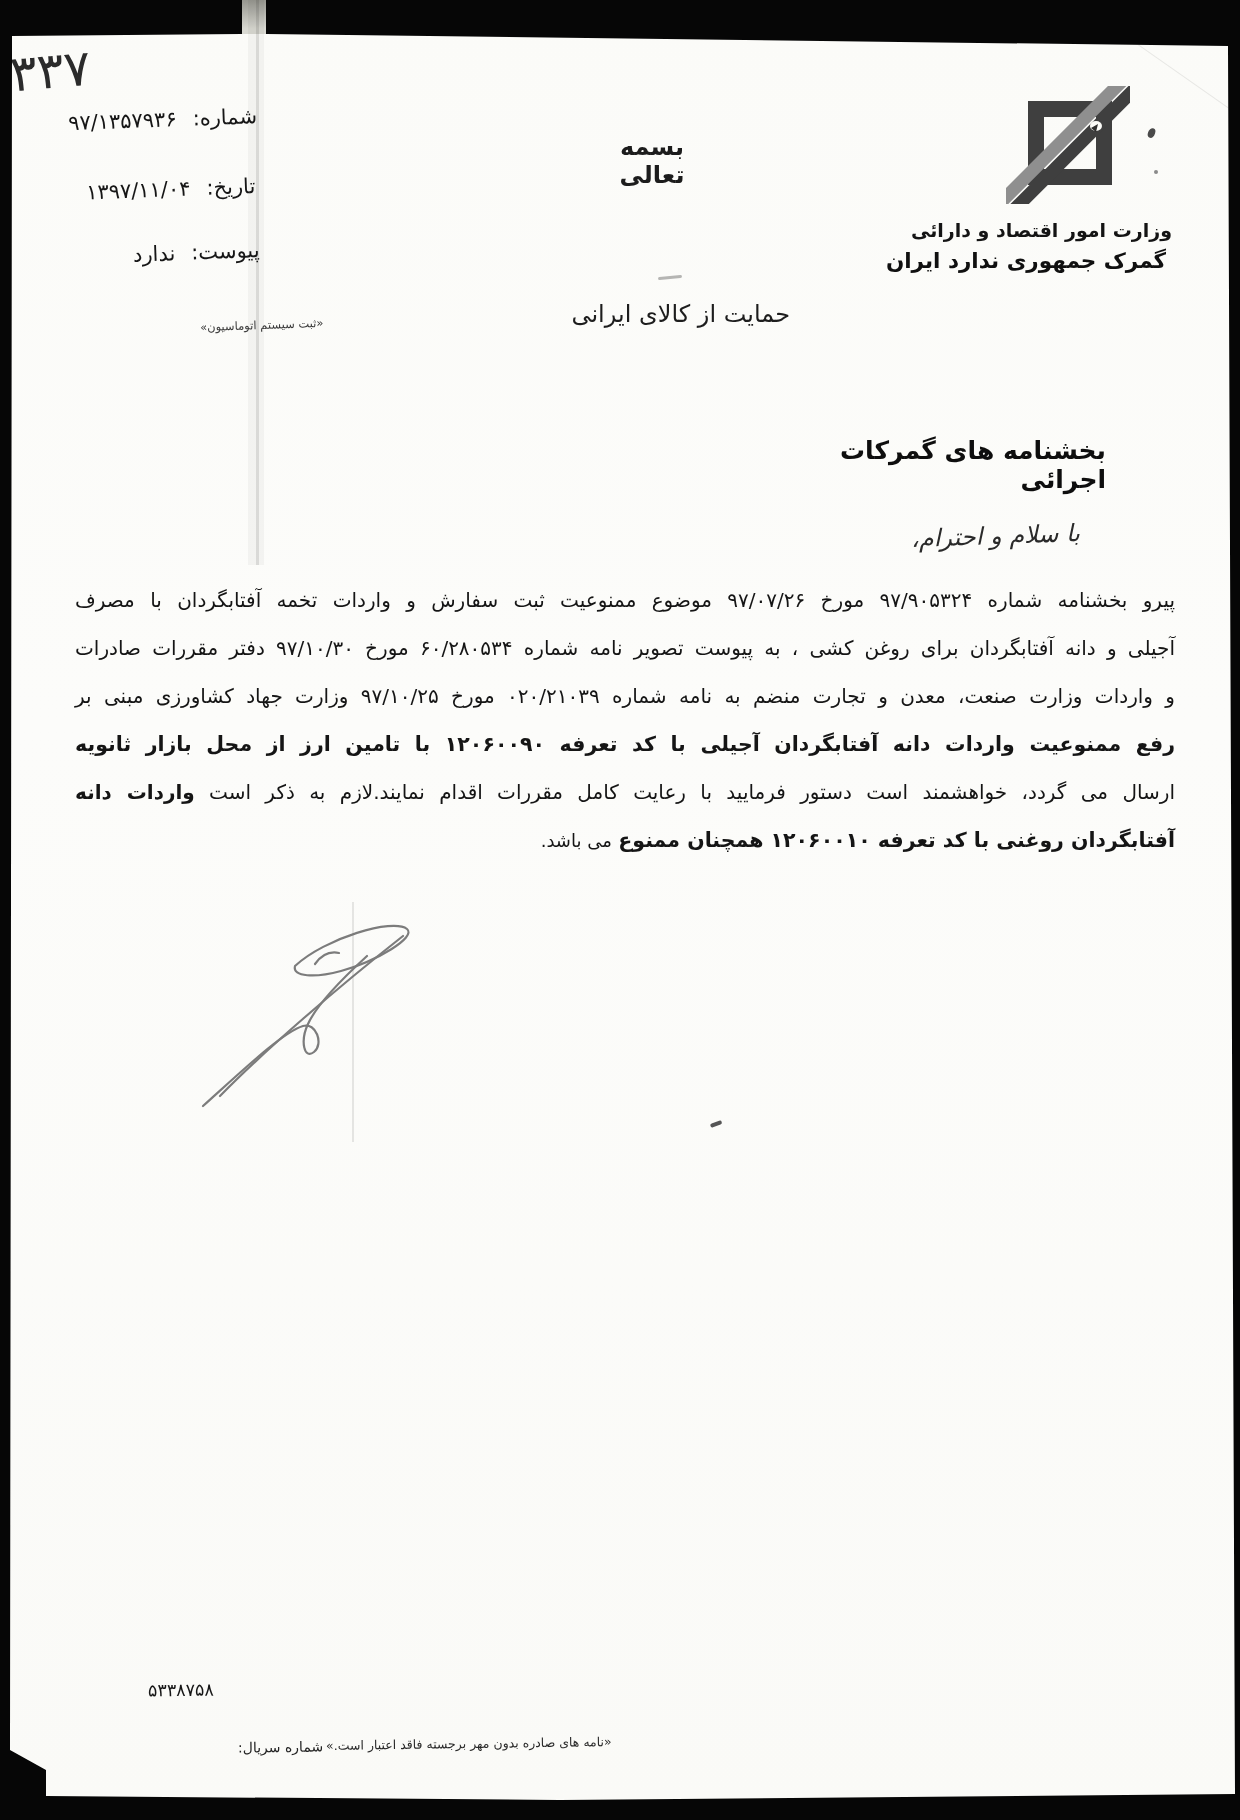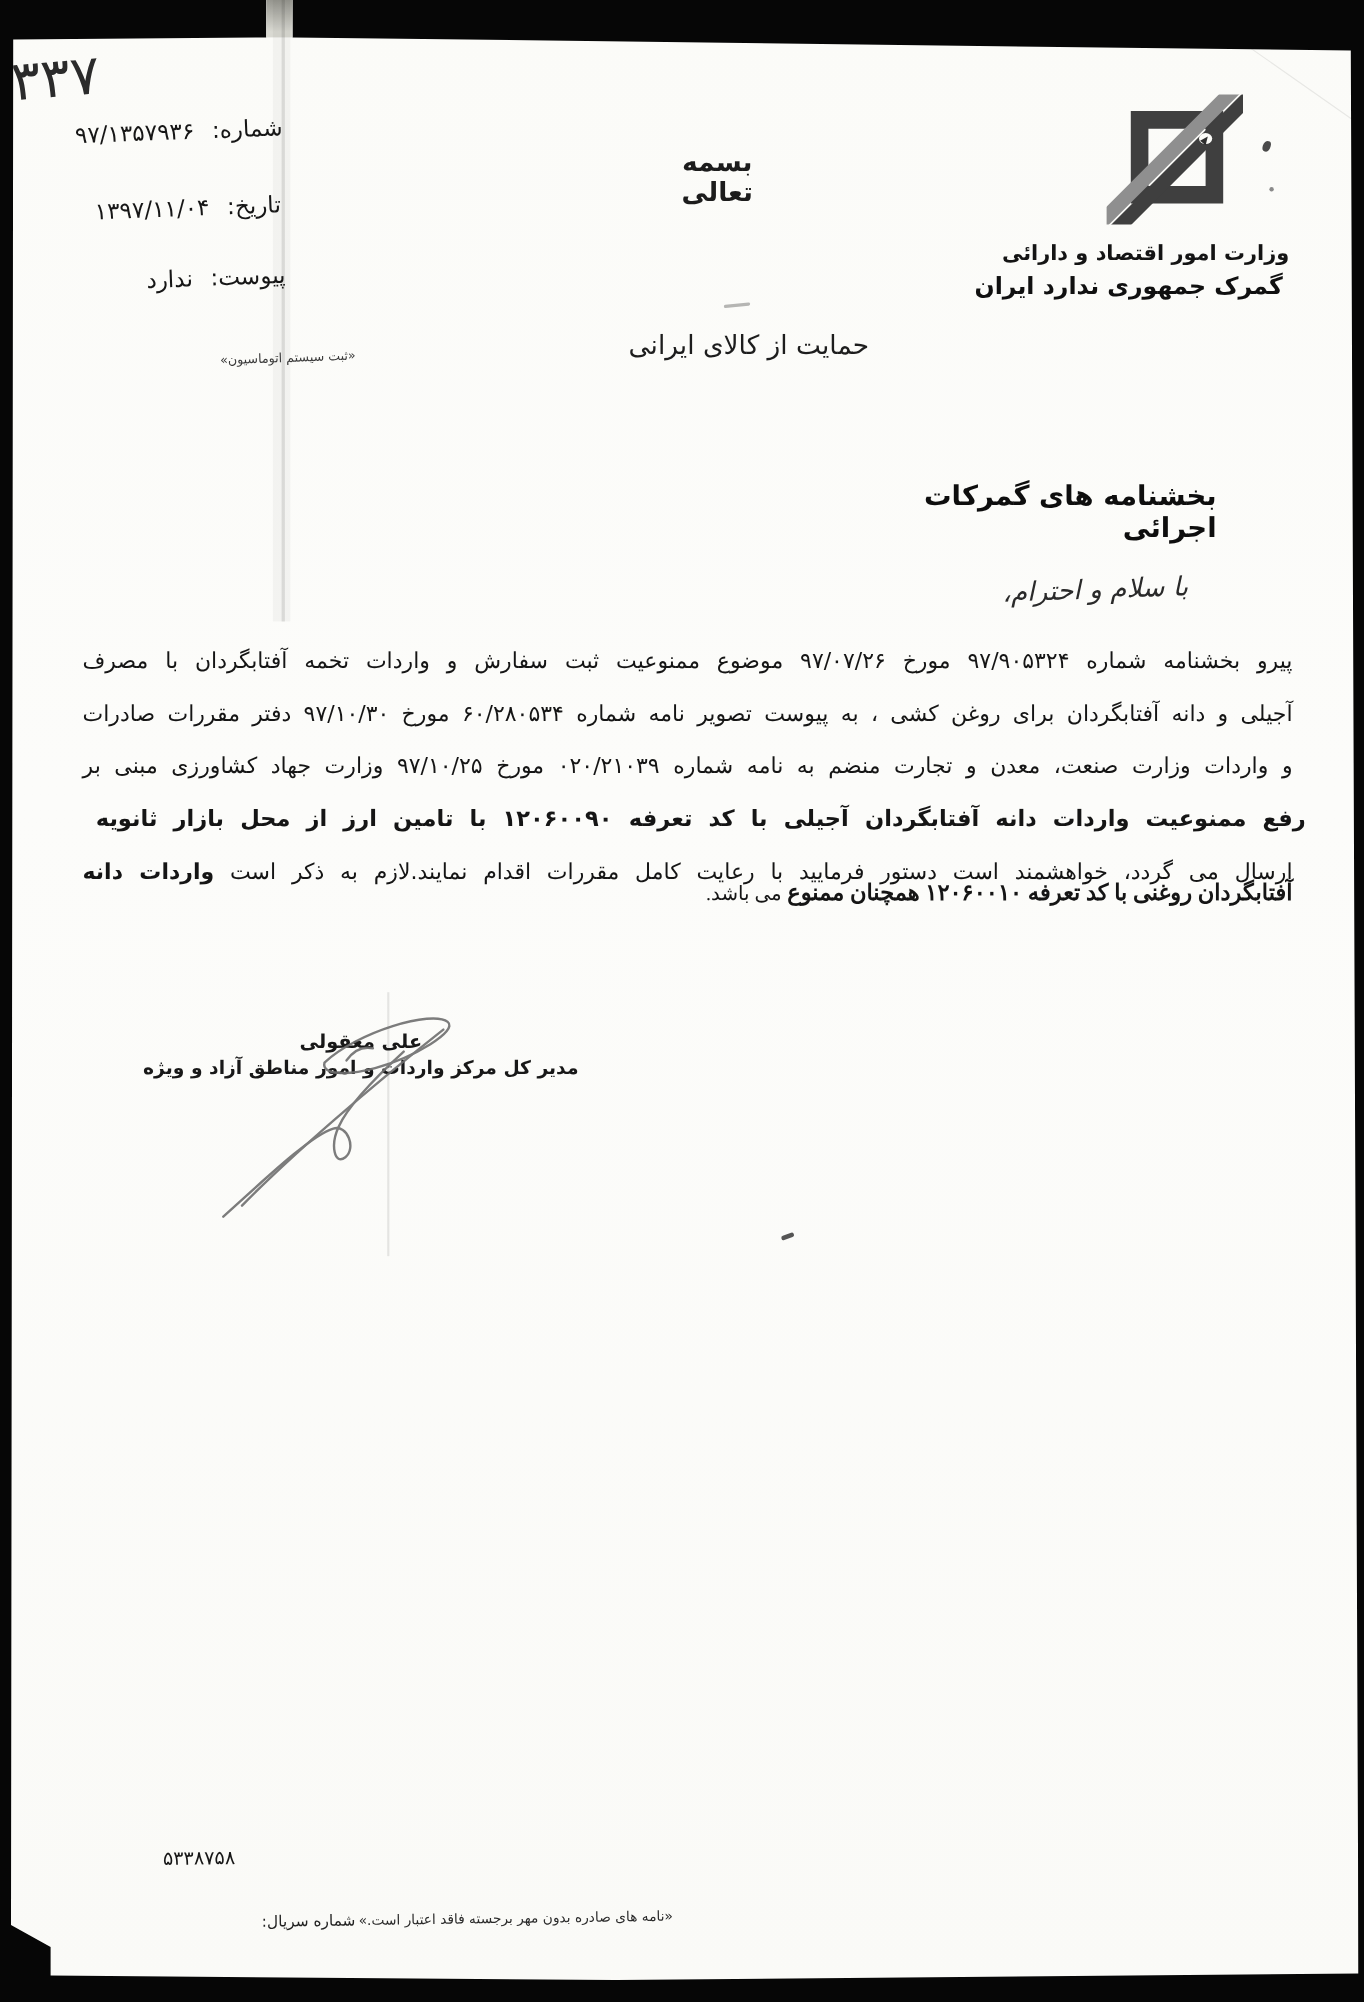--- a/index.html
+++ b/index.html
@@ -39,22 +39,22 @@
   .ministry{top:219px;left:900px;width:272px;text-align:right;font-size:19px;color:#141414;}
   .org{top:248px;left:878px;width:296px;text-align:center;font-size:21.5px;color:#101010;}
   .slogan{top:300px;left:478px;width:312px;text-align:right;font-size:24px;color:#1d1d1d;}
   .subject{top:436px;left:838px;width:268px;font-size:25px;color:#0e0e0e;}
   .greeting{top:522px;right:160px;font-size:24px;font-style:italic;color:#2a2a2a;
             transform:rotate(-2deg);white-space:nowrap;}
   
   .line{left:75px;width:1100px;direction:rtl;font-size:20px;line-height:1.25;color:#151515;
         text-align:justify;text-align-last:justify;white-space:nowrap;}
   .l1{top:588px;} .l2{top:636px;} .l3{top:684px;}
-  .l4{top:732px;font-size:20.5px;margin-left:12px;} .l5{top:780px;} 
-  .l6{top:800px;text-align:left;text-align-last:right;font-size:20.5px;font-family:Liberation Serif, serif;}
+  .l4{top:732px;font-size:20.5px;} .l5{top:780px;} 
+  .l6{top:828px;text-align:left;text-align-last:right;font-size:20.5px;}
   
   .sig-block{left:128px;top:938px;width:400px;text-align:center;direction:rtl;color:#181818;}
   .sig-name{font-size:17.5px;}
   .sig-title{font-size:17px;margin-top:3px;white-space:nowrap;}
   .sig-svg{left:165px;top:908px;}
   
   .disclaimer{left:326px;top:1736px;font-size:12.5px;color:#2a2a2a;transform:rotate(-0.8deg);white-space:nowrap;direction:rtl;}
   .serial-label{left:238px;top:1739px;font-size:14px;color:#222;transform:rotate(-0.8deg);direction:rtl;}
   .serial-value{left:148px;top:1680px;font-size:17.5px;color:#161616;transform:rotate(-0.8deg);}
 </style>
@@ -118,24 +118,20 @@
     <div class="abs line l4 b">رفع ممنوعیت واردات دانه آفتابگردان آجیلی با کد تعرفه ۱۲۰۶۰۰۹۰ با تامین ارز از محل بازار ثانویه</div>
     <div class="abs line l5">
       <span>ارسال می گردد، خواهشمند است دستور فرمایید با رعایت کامل مقررات اقدام نمایند.لازم به ذکر است</span>
       <span class="b">واردات دانه</span>
     </div>
     <div class="abs line l6">
       <span class="b">آفتابگردان روغنی با کد تعرفه ۱۲۰۶۰۰۱۰ همچنان ممنوع</span>
       <span style="font-size:18px;">می باشد.</span>
     </div>
 
-    <div class="abs sig-block">
-      <div class="sig-name b">علی معقولی</div>
-      <div class="sig-title b">مدیر کل مرکز واردات و امور مناطق آزاد و ویژه</div>
-    </div>
     <div class="abs sig-svg">
       <svg width="270" height="215" viewBox="0 0 270 215" aria-hidden="true">
         <g fill="none" stroke="#6f6f6f" stroke-width="2.2" stroke-linecap="round" opacity="0.9">
           <path d="M130,58 C160,30 228,10 242,21 C252,29 212,53 176,63 C150,70 127,69 130,58 Z"></path>
           <path d="M150,56 q 10,-14 24,-11"></path>
           <path d="M202,48 C178,70 152,96 143,116 C135,133 139,152 149,144 C159,136 151,114 138,118 C118,124 78,162 38,198"></path>
           <path d="M55,188 C100,142 172,80 238,28"></path>
         </g>
       </svg>
     </div>

